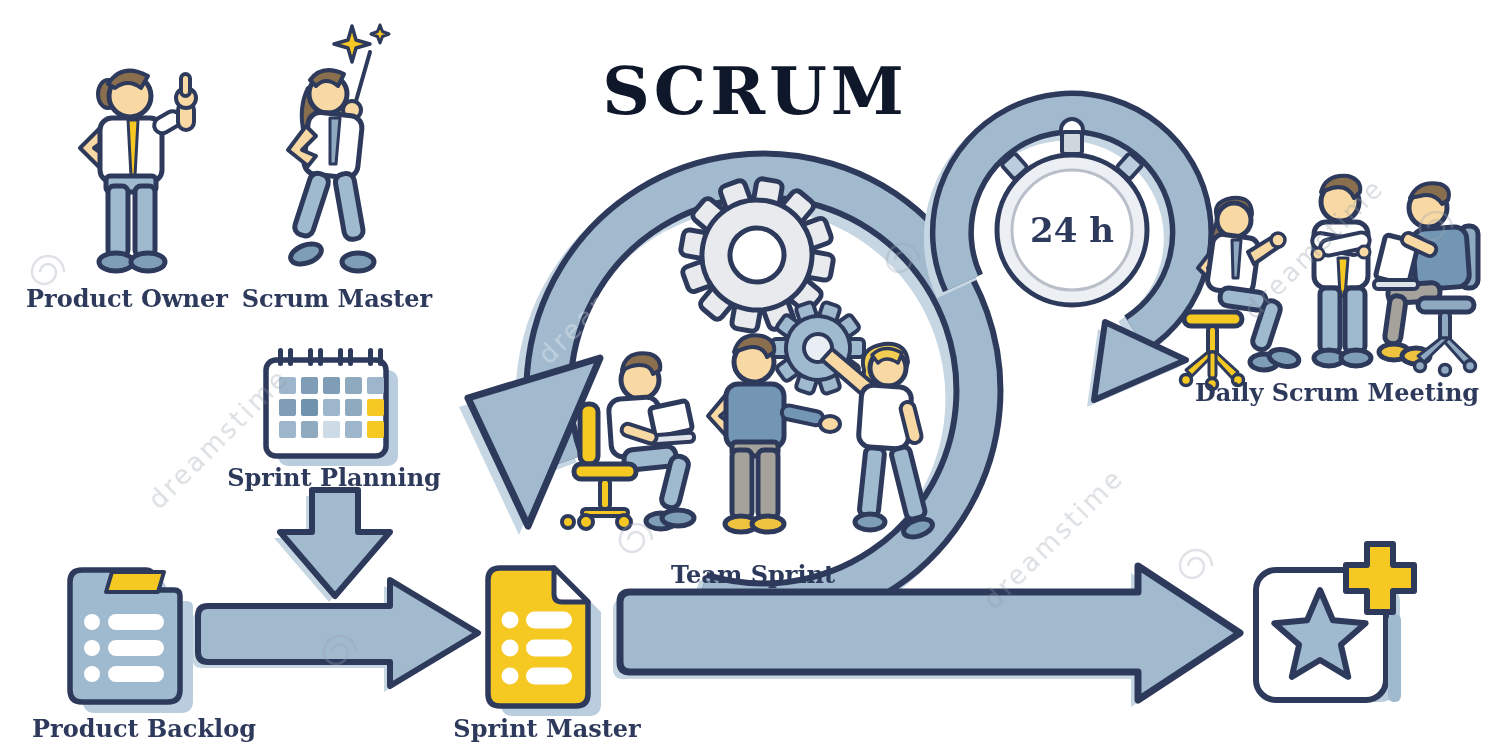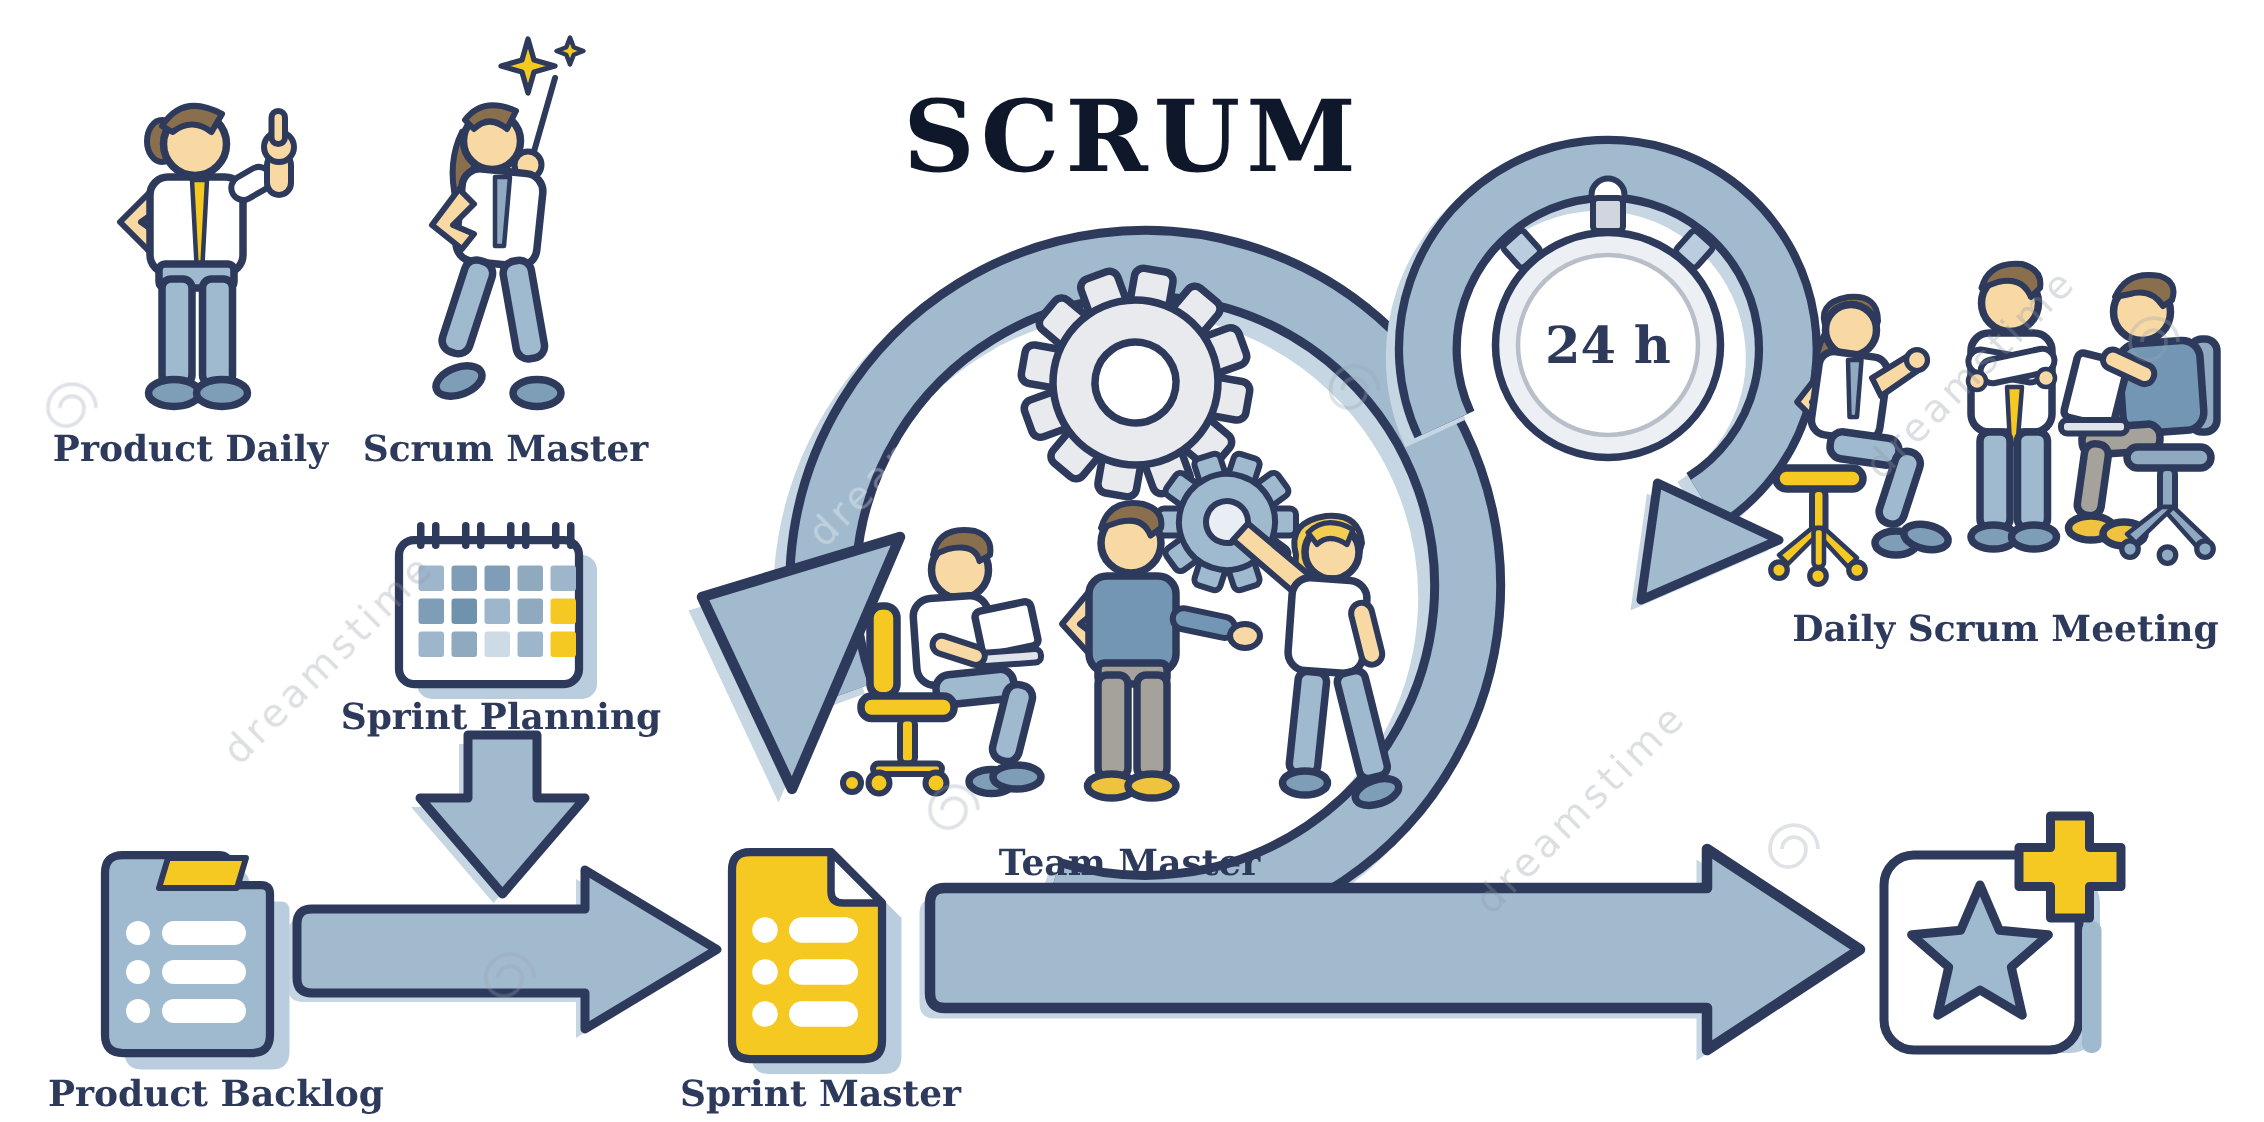--- a/index.html
+++ b/index.html
@@ -375,20 +375,20 @@
       <path transform="translate(628,540)" d="M 0 0 a 8 8 0 1 1 16 0 a 12 12 0 1 1 -24 0 a 16 16 0 1 1 32 0"></path>
       <path transform="translate(895,260)" d="M 0 0 a 8 8 0 1 1 16 0 a 12 12 0 1 1 -24 0 a 16 16 0 1 1 32 0"></path>
       <path transform="translate(1428,228)" d="M 0 0 a 8 8 0 1 1 16 0 a 12 12 0 1 1 -24 0 a 16 16 0 1 1 32 0"></path>
       <path transform="translate(1188,566)" d="M 0 0 a 8 8 0 1 1 16 0 a 12 12 0 1 1 -24 0 a 16 16 0 1 1 32 0"></path>
       <path transform="translate(332,652)" d="M 0 0 a 8 8 0 1 1 16 0 a 12 12 0 1 1 -24 0 a 16 16 0 1 1 32 0"></path>
     </g>
   </g>
 </svg>
 
   <div class="title" style="left:755px;top:52px">SCRUM</div>
-  <div class="lbl" style="left:127px;top:284px">Product Daily</div>
+  <div class="lbl" style="left:127px;top:284px">Product Owner</div>
   <div class="lbl" style="left:337px;top:284px">Scrum Master</div>
   <div class="lbl" style="left:334px;top:463px">Sprint Planning</div>
   <div class="lbl" style="left:144px;top:714px">Product Backlog</div>
   <div class="lbl" style="left:547px;top:714px">Sprint Master</div>
-  <div class="lbl" style="left:753px;top:560px">Team Master</div>
-  <div class="lbl" style="left:1337px;top:404px">Daily Scrum Meeting</div>
+  <div class="lbl" style="left:753px;top:560px">Team Sprint</div>
+  <div class="lbl" style="left:1337px;top:378px">Daily Scrum Meeting</div>
 </div>
 
 </body></html>

